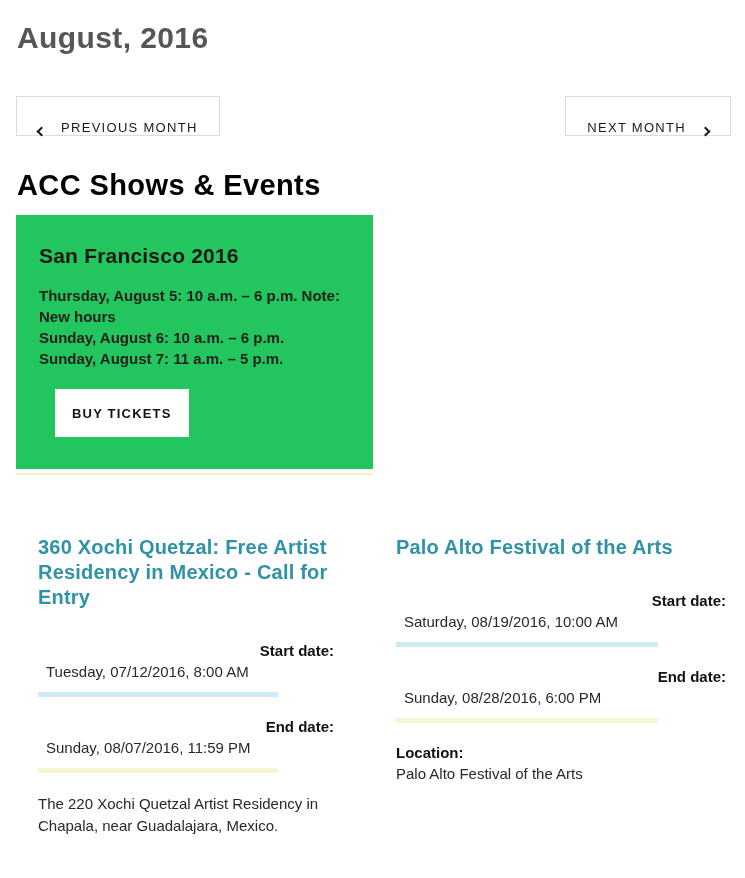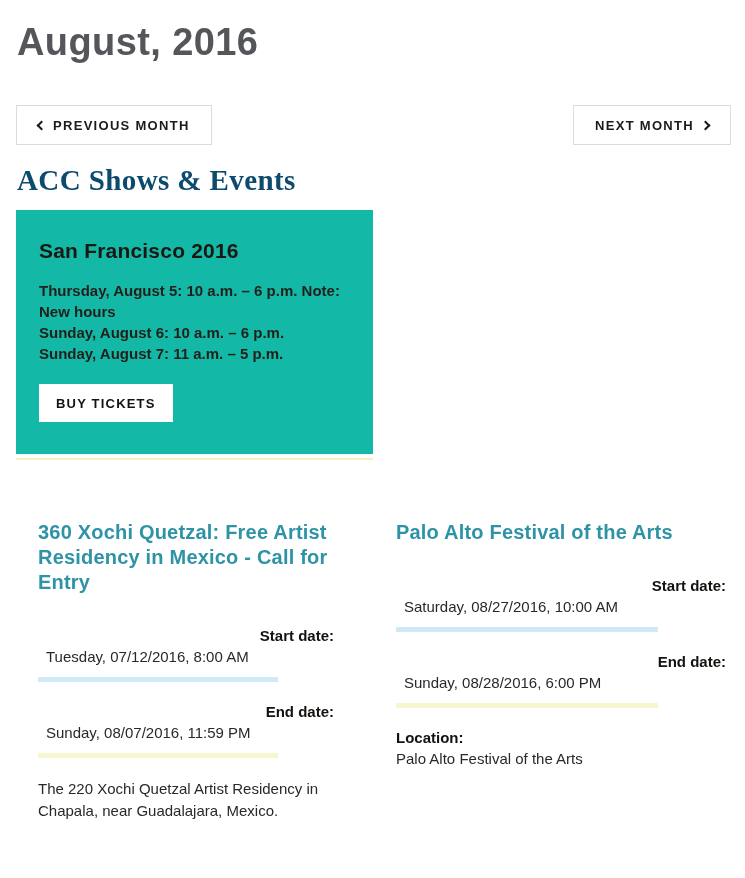--- a/index.html
+++ b/index.html
@@ -13,101 +13,101 @@
   }
   .page {
     width: 745px;
     height: 878px;
     padding: 0 14px 0 16px;
   }
 
   
   .page-title {
     margin: 21px 0 0 1px;
-    font-size: 38px;
+    font-size: 30px;
     font-weight: bold;
     letter-spacing: 0.4px;
     color: #54565a;
   }
 
   
   .nav-row {
     margin-top: 41px;
     display: flex;
     justify-content: space-between;
     align-items: center;
   }
   .nav-btn {
     display: flex;
-    align-items: center;
-    gap: 8px;
+    align-items: flex-end;
+    gap: 16px;
     height: 40px;
     padding: 0 21px;
     background: #ffffff;
     border: 1px solid #dcdcdc;
     font-family: "Liberation Sans", sans-serif;
     font-size: 13px;
-    font-weight: bold;
+    font-weight: normal;
     letter-spacing: 1.3px;
     color: #1d1a16;
     cursor: pointer;
   }
   .chev {
     display: inline-block;
     width: 7px;
     height: 7px;
     border-left: 2px solid #1d1a16;
     border-bottom: 2px solid #1d1a16;
     flex: 0 0 auto;
   }
   .chev-left  { transform: rotate(45deg); }
   .chev-right { transform: rotate(225deg); }
 
   
   .section-heading {
-    margin: 19px 0 0 1px;
+    margin: 33px 0 0 1px;
     font-size: 29px;
     font-weight: bold;
     letter-spacing: 0.4px;
-    color: #0c4a6e;
-    font-family: Liberation Serif, serif;
+    color: #000000;
   }
 
   
   .acc-card {
     width: 357px;
     margin-top: 13px;
-    background: #14b8a6;
+    background: #22c55e;
     padding: 29px 26px 32px 23px;
   }
   .acc-card-title {
     font-size: 21px;
     font-weight: bold;
     color: #1b1712;
     letter-spacing: 0.2px;
     margin-bottom: 17px;
   }
   .acc-sched {
     font-size: 15px;
     font-weight: bold;
     line-height: 21px;
     color: #221f1a;
   }
   .buy-btn {
     margin-top: 20px;
-    height: 38px;
+    height: 48px;
     padding: 0 17px;
     background: #ffffff;
     border: none;
     font-family: "Liberation Sans", sans-serif;
     font-size: 13px;
     font-weight: bold;
     letter-spacing: 1.2px;
     color: #16120e;
     cursor: pointer;
+    margin-left: 16px;
   }
   .acc-card-shadow {
     width: 357px;
     height: 2px;
     margin-top: 4px;
     background: #f4f1c4;
   }
 
   
   .events-row {
@@ -215,21 +215,21 @@
         <div class="date-value">Sunday, 08/07/2016, 11:59 PM</div>
       </div>
       <div class="divider yellow"></div>
       <p class="event-desc">The 220 Xochi Quetzal Artist Residency in Chapala, near Guadalajara, Mexico.</p>
     </div>
 
     <div class="event-col right">
       <div class="event-title">Palo Alto Festival of the Arts</div>
       <div class="date-block">
         <div class="date-label">Start date:</div>
-        <div class="date-value">Saturday, 08/27/2016, 10:00 AM</div>
+        <div class="date-value">Saturday, 08/19/2016, 10:00 AM</div>
       </div>
       <div class="divider blue"></div>
       <div class="date-block">
         <div class="date-label">End date:</div>
         <div class="date-value">Sunday, 08/28/2016, 6:00 PM</div>
       </div>
       <div class="divider yellow"></div>
       <div class="loc-block">
         <div class="loc-label">Location:</div>
         <div class="loc-value">Palo Alto Festival of the Arts</div>

